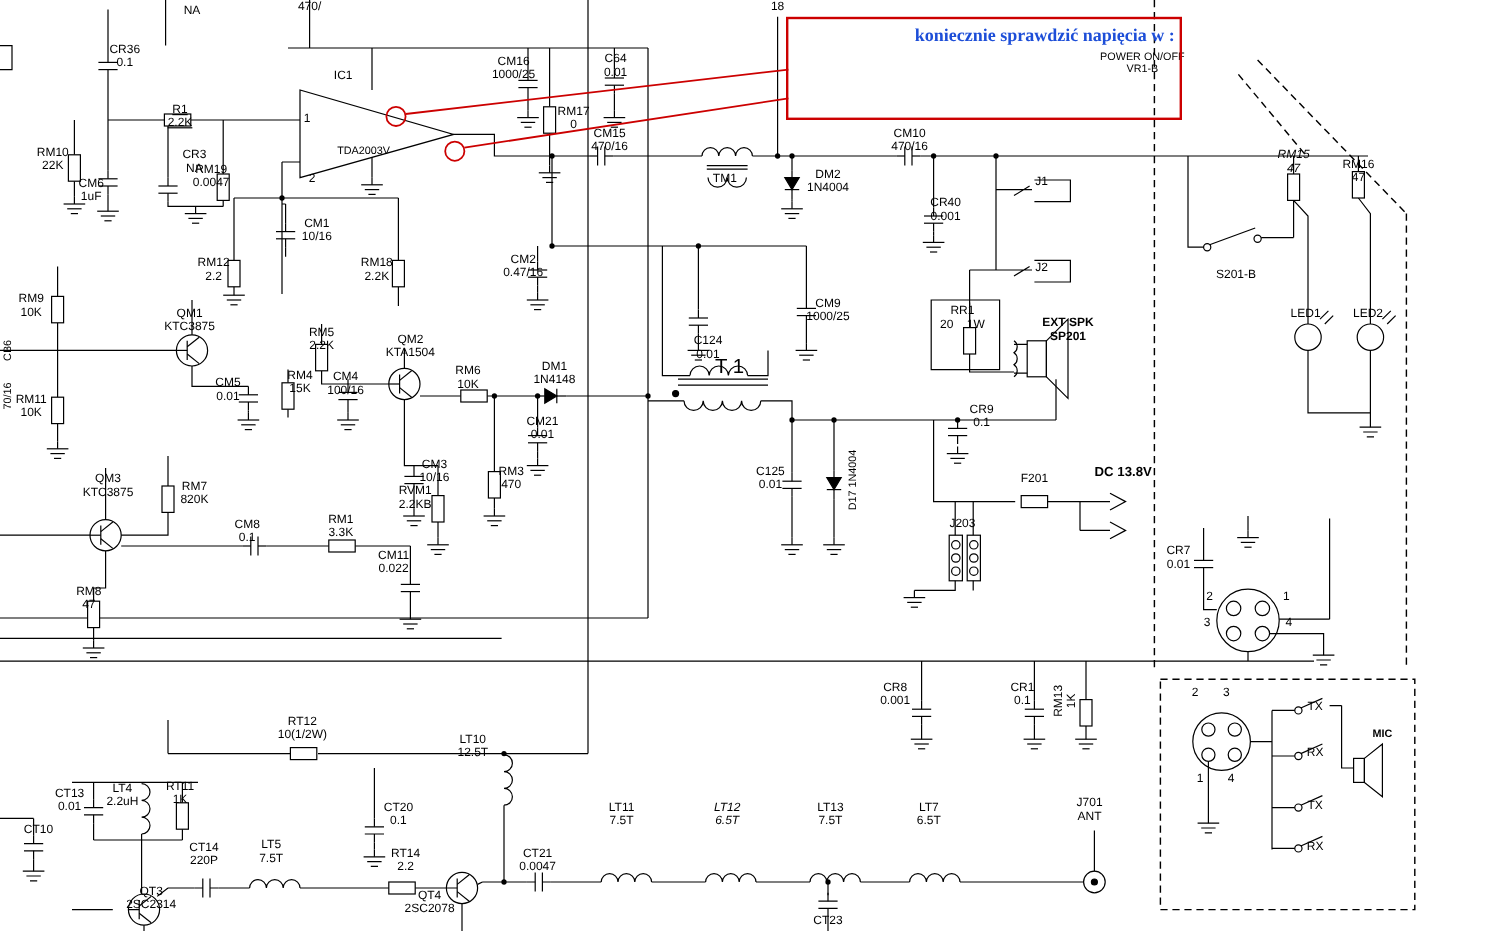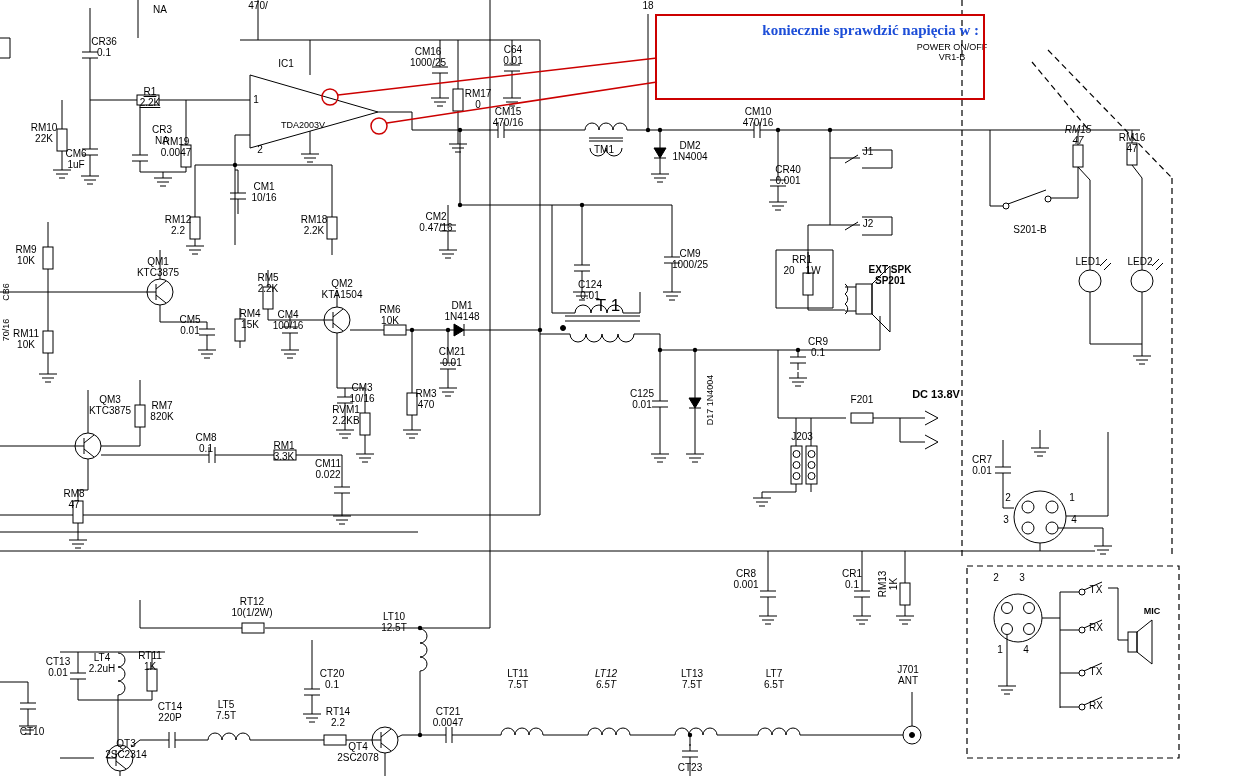--- a/index.html
+++ b/index.html
@@ -411,32 +411,32 @@
       <div class="lbl bold" style="left: 890px; top: 264px;"><div>EXT SPK</div><div>SP201</div></div>
       <div class="lbl" style="left: 26px; top: 328px;"><div>RM11</div><div>10K</div></div>
       <div class="lbl" style="left: 190px; top: 314px;"><div>CM5</div><div>0.01</div></div>
       <div class="lbl" style="left: 250px; top: 308px;"><div>RM4</div><div>15K</div></div>
       <div class="lbl" style="left: 288px; top: 309px;"><div>CM4</div><div>100/16</div></div>
       <div class="lbl" style="left: 390px; top: 304px;"><div>RM6</div><div>10K</div></div>
       <div class="lbl" style="left: 462px; top: 300px;"><div>DM1</div><div>1N4148</div></div>
       <div class="lbl" style="left: 452px; top: 346px;"><div>CM21</div><div>0.01</div></div>
       <div class="lbl" style="left: 818px; top: 336px;"><div>CR9</div><div>0.1</div></div>
       <div class="lbl s13" style="left: 608px; top: 296px;"><div>T 1</div></div>
-      <div class="lbl" style="left: 90px; top: 394px; margin-left: 20px;"><div>QM3</div><div>KTC3875</div></div>
+      <div class="lbl" style="left: 90px; top: 394px;"><div>QM3</div><div>KTC3875</div></div>
       <div class="lbl" style="left: 162px; top: 400px;"><div>RM7</div><div>820K</div></div>
       <div class="lbl" style="left: 362px; top: 382px;"><div>CM3</div><div>10/16</div></div>
       <div class="lbl" style="left: 346px; top: 404px;"><div>RVM1</div><div>2.2KB</div></div>
       <div class="lbl" style="left: 426px; top: 388px;"><div>RM3</div><div>470</div></div>
       <div class="lbl" style="left: 642px; top: 388px;"><div>C125</div><div>0.01</div></div>
       <div class="lbl rot s9" style="left: 710px; top: 400px;"><div>D17 1N4004</div></div>
       <div class="lbl" style="left: 862px; top: 394px;"><div>F201</div></div>
       <div class="lbl bold s11" style="left: 936px; top: 388px;"><div>DC 13.8V</div></div>
       <div class="lbl" style="left: 802px; top: 431px;"><div>J203</div></div>
       <div class="lbl" style="left: 206px; top: 432px;"><div>CM8</div><div>0.1</div></div>
-      <div class="lbl" style="left: 284px; top: 440px;"><div>RM1</div><div>3.3K</div></div>
+      <div class="lbl" style="left: 284px; top: 428px;"><div>RM1</div><div>3.3K</div></div>
       <div class="lbl" style="left: 328px; top: 458px;"><div>CM11</div><div>0.022</div></div>
       <div class="lbl" style="left: 74px; top: 488px;"><div>RM8</div><div>47</div></div>
       <div class="lbl" style="left: 982px; top: 454px;"><div>CR7</div><div>0.01</div></div>
       <div class="lbl" style="left: 1008px; top: 492px;"><div>2</div></div>
       <div class="lbl" style="left: 1072px; top: 492px;"><div>1</div></div>
       <div class="lbl" style="left: 1006px; top: 514px;"><div>3</div></div>
       <div class="lbl" style="left: 1074px; top: 514px;"><div>4</div></div>
       <div class="lbl" style="left: 746px; top: 568px;"><div>CR8</div><div>0.001</div></div>
       <div class="lbl" style="left: 852px; top: 568px;"><div>CR1</div><div>0.1</div></div>
       <div class="lbl rot" style="left: 888px; top: 584px;"><div>RM13</div><div>1K</div></div>
@@ -451,21 +451,21 @@
       <div class="lbl" style="left: 338px; top: 706px;"><div>RT14</div><div>2.2</div></div>
       <div class="lbl" style="left: 126px; top: 738px; text-align: center;"><div>QT3</div><div>2SC2314</div></div>
       <div class="lbl" style="left: 358px; top: 741px;"><div>QT4</div><div>2SC2078</div></div>
       <div class="lbl" style="left: 448px; top: 706px;"><div>CT21</div><div>0.0047</div></div>
       <div class="lbl" style="left: 518px; top: 668px;"><div>LT11</div><div>7.5T</div></div>
       <div class="lbl" style="left: 606px; top: 668px; font-style: italic;"><div>LT12</div><div>6.5T</div></div>
       <div class="lbl" style="left: 692px; top: 668px;"><div>LT13</div><div>7.5T</div></div>
       <div class="lbl" style="left: 774px; top: 668px;"><div>LT7</div><div>6.5T</div></div>
       <div class="lbl" style="left: 908px; top: 664px;"><div>J701</div><div>ANT</div></div>
       <div class="lbl" style="left: 690px; top: 762px;"><div>CT23</div></div>
-      <div class="lbl" style="left: 32px; top: 686px; margin-top: 40px;"><div>CT10</div></div>
+      <div class="lbl" style="left: 32px; top: 686px;"><div>CT10</div></div>
       <div class="lbl rot s9" style="left: 6px; top: 330px;"><div>70/16</div></div>
       <div class="lbl rot s9" style="left: 6px; top: 292px;"><div>CB6</div></div>
       <div class="lbl" style="left: 996px; top: 572px;"><div>2</div></div>
       <div class="lbl" style="left: 1022px; top: 572px;"><div>3</div></div>
       <div class="lbl" style="left: 1000px; top: 644px;"><div>1</div></div>
       <div class="lbl" style="left: 1026px; top: 644px;"><div>4</div></div>
       <div class="lbl" style="left: 1096px; top: 584px;"><div>TX</div></div>
       <div class="lbl" style="left: 1096px; top: 622px;"><div>RX</div></div>
       <div class="lbl" style="left: 1096px; top: 666px;"><div>TX</div></div>
       <div class="lbl" style="left: 1096px; top: 700px;"><div>RX</div></div>

